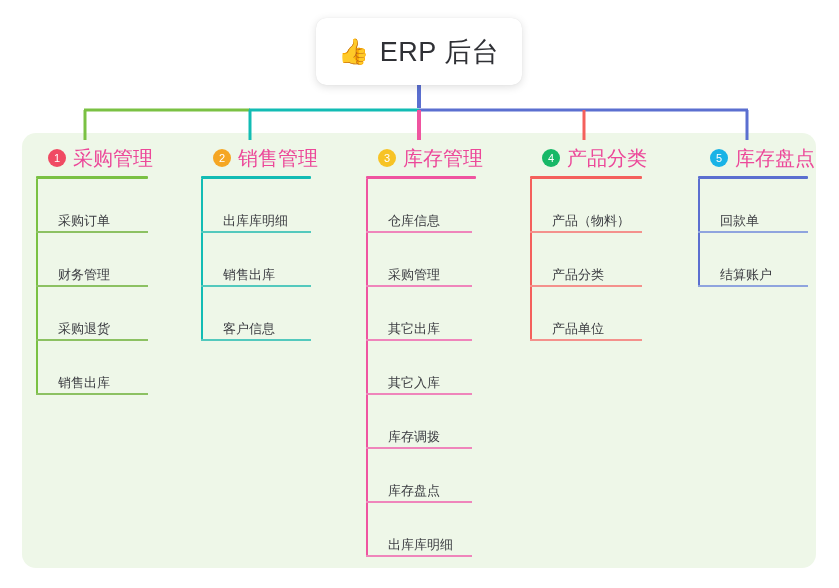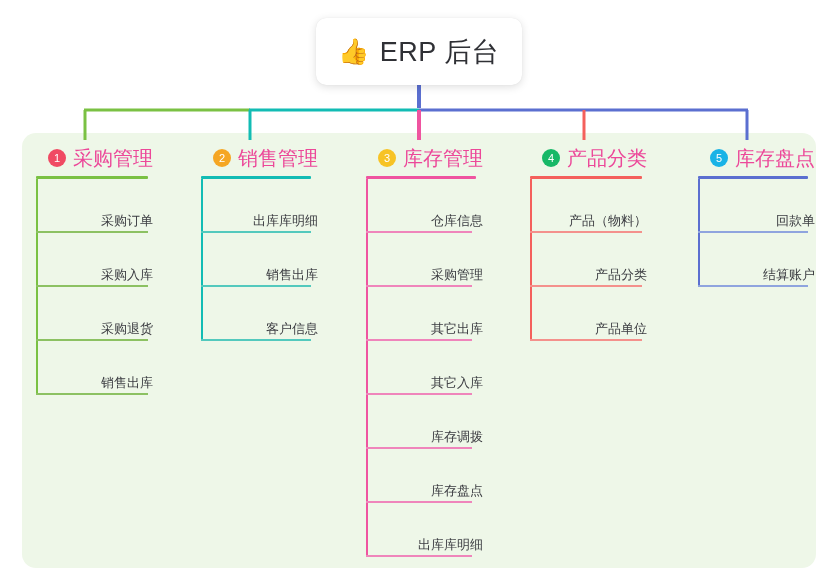--- a/index.html
+++ b/index.html
@@ -109,21 +109,20 @@
     width: 2px;
   }
   .leaf {
     position: relative;
     height: 54px;
     box-sizing: border-box;
     display: flex;
     align-items: flex-end;
     padding-left: 22px;
     padding-bottom: 4px;
-    justify-content: flex-end;
   }
   .leaf-label {
     font-size: 13px;
     color: #3a3b40;
     white-space: nowrap;
     line-height: 16px;
   }
   .leaf-rule {
     position: absolute;
     left: 0;
@@ -165,21 +164,21 @@
           <span class="head-label">采购管理</span>
         </div>
         <div class="head-rule" style="width: 112px; background: rgb(122, 193, 67);"></div>
         <div class="items">
           <div class="spine" style="background: rgb(122, 193, 67);"></div>
           <div class="leaf">
             <span class="leaf-label">采购订单</span>
             <div class="leaf-rule" style="width: 112px; background: rgb(140, 193, 98);"></div>
           </div>
           <div class="leaf">
-            <span class="leaf-label">采购入库</span>
+            <span class="leaf-label">财务管理</span>
             <div class="leaf-rule" style="width: 112px; background: rgb(140, 193, 98);"></div>
           </div>
           <div class="leaf">
             <span class="leaf-label">采购退货</span>
             <div class="leaf-rule" style="width: 112px; background: rgb(140, 193, 98);"></div>
           </div>
           <div class="leaf">
             <span class="leaf-label">销售出库</span>
             <div class="leaf-rule" style="width: 112px; background: rgb(140, 193, 98);"></div>
           </div>

